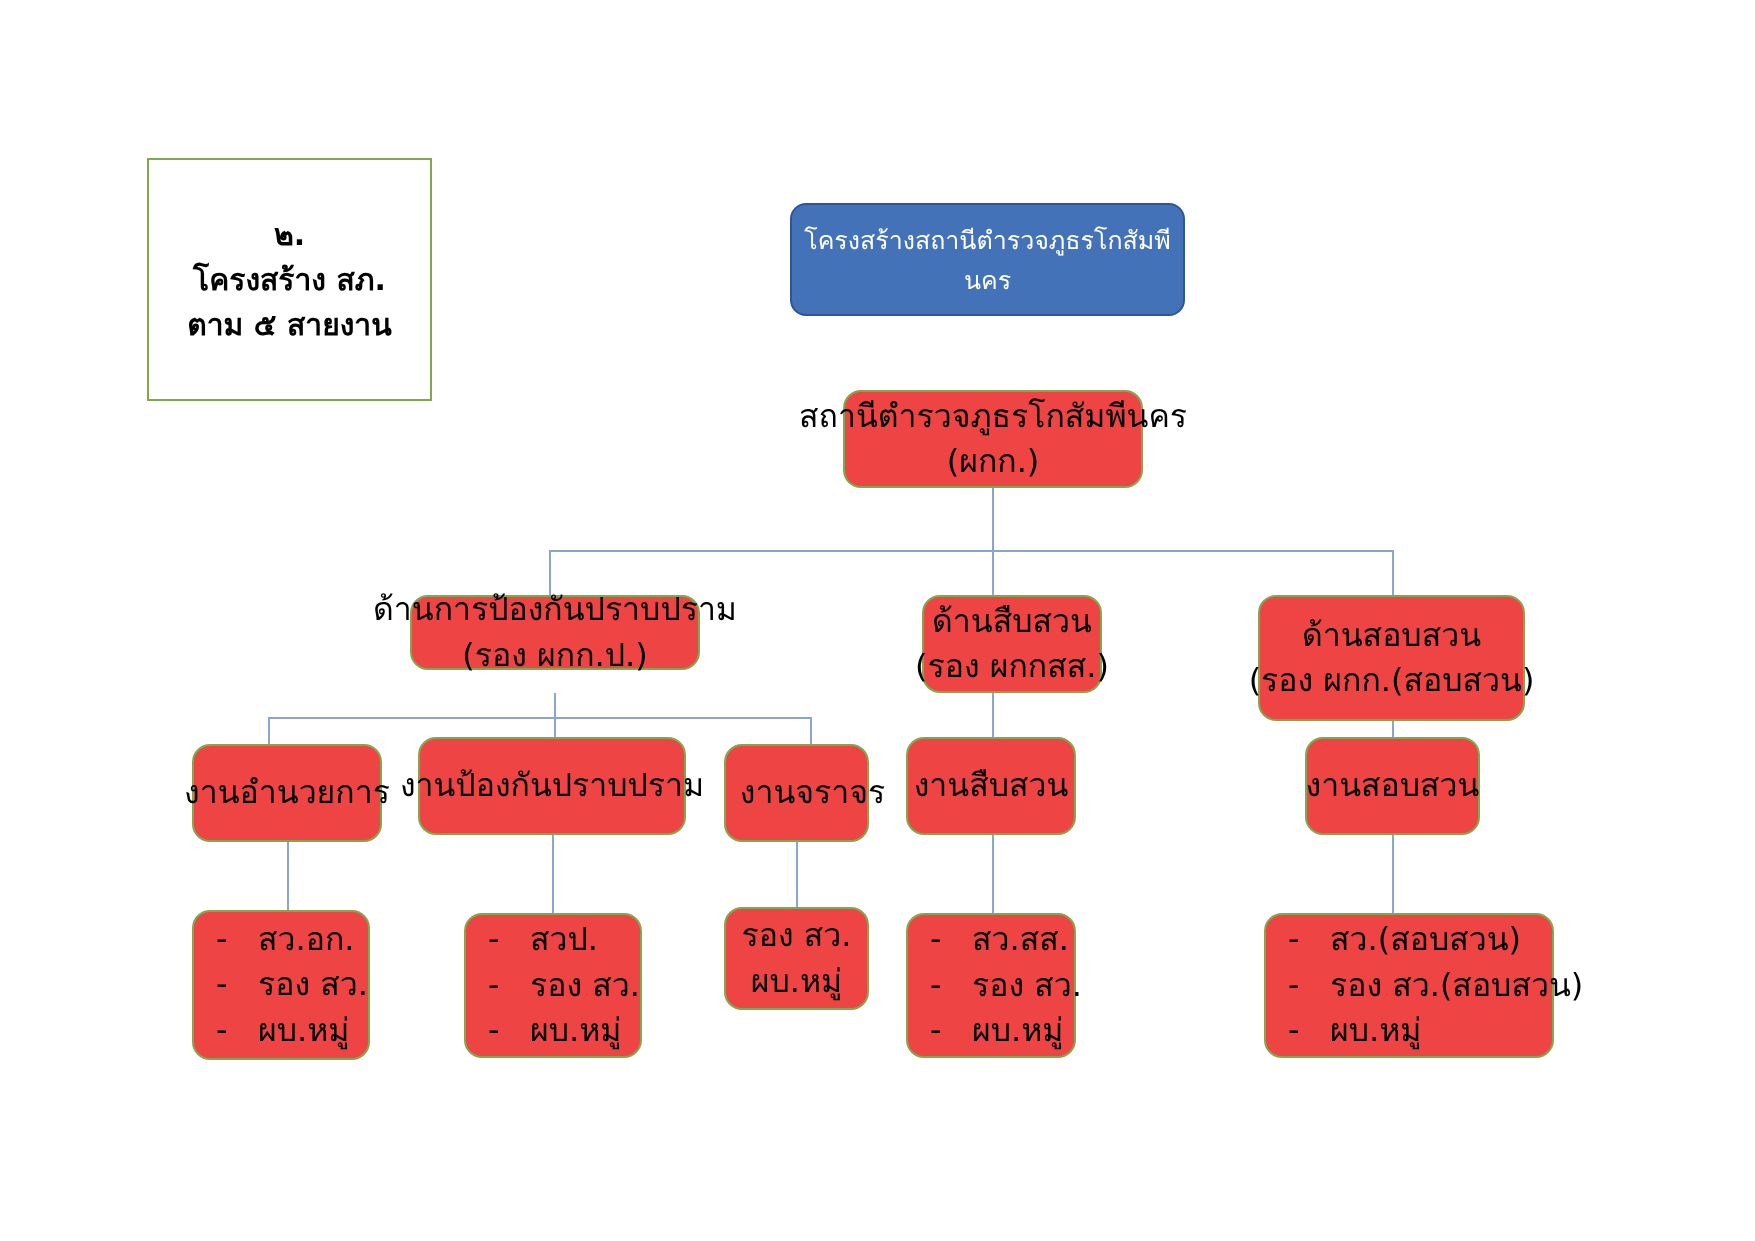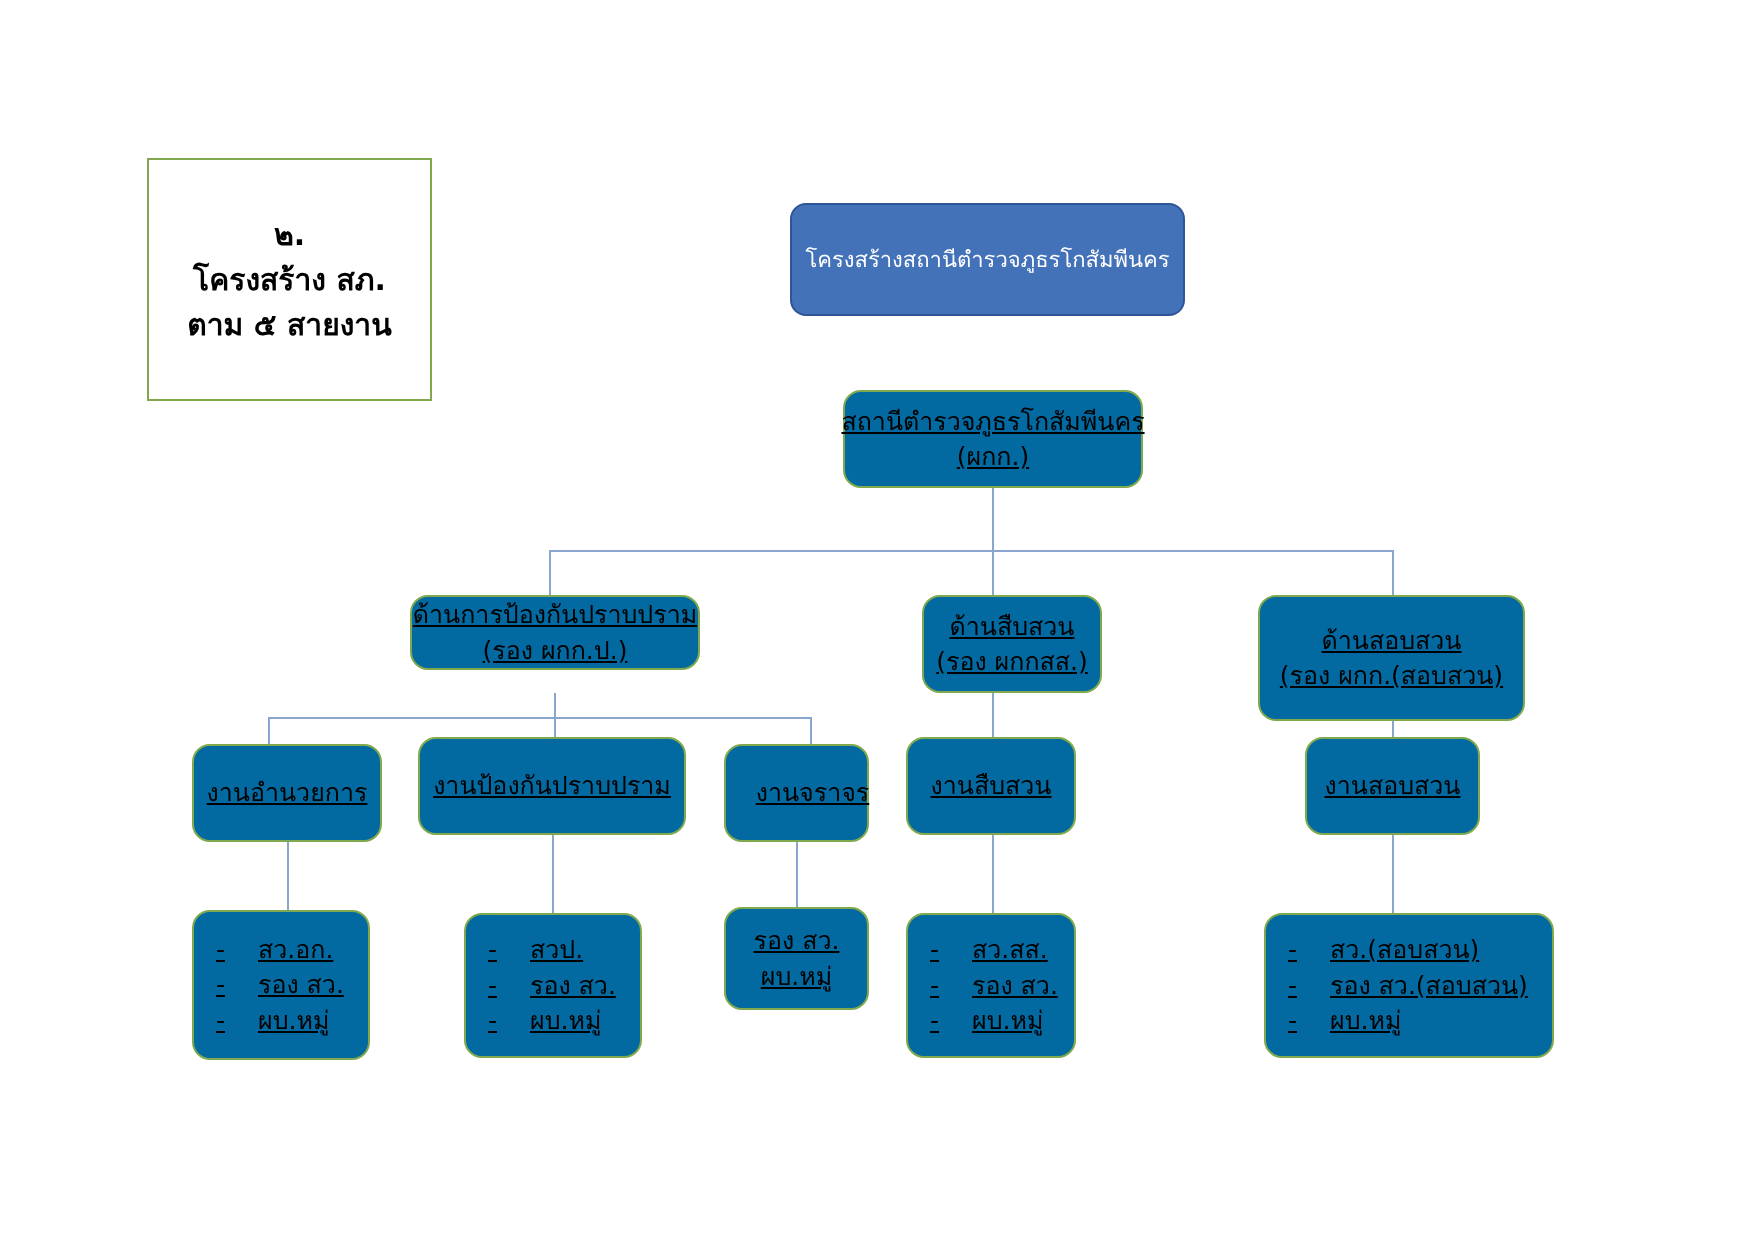--- a/index.html
+++ b/index.html
@@ -17,31 +17,30 @@
     background: #ffffff;
     overflow: hidden;
   }
 
   
   .node {
     position: absolute;
     box-sizing: border-box;
     border: 2px solid #7FA94C;
     border-radius: 18px;
-    background: #0369a1;
+    background: #ef4444;
     display: flex;
     flex-direction: column;
     align-items: center;
     justify-content: center;
     text-align: center;
     color: #000000;
-    font-size: 25px;
+    font-size: 32px;
     line-height: 1.42;
     z-index: 3;
-    text-decoration: underline;
   }
   .node .ln { display: block; white-space: nowrap; }
 
   
   .legend-box {
     position: absolute;
     box-sizing: border-box;
     border: 2px solid #7FA94C;
     border-radius: 0;
     background: #ffffff;
@@ -59,21 +58,21 @@
   .legend-box .ln { display: block; white-space: nowrap; }
 
   
   .banner {
     position: absolute;
     box-sizing: border-box;
     background: #4472B9;
     border: 2px solid #2E5596;
     border-radius: 16px;
     color: #ffffff;
-    font-size: 22px;
+    font-size: 25px;
     display: flex;
     align-items: center;
     justify-content: center;
     text-align: center;
     z-index: 3;
   }
 
   
   .node.list {
     align-items: flex-start;

